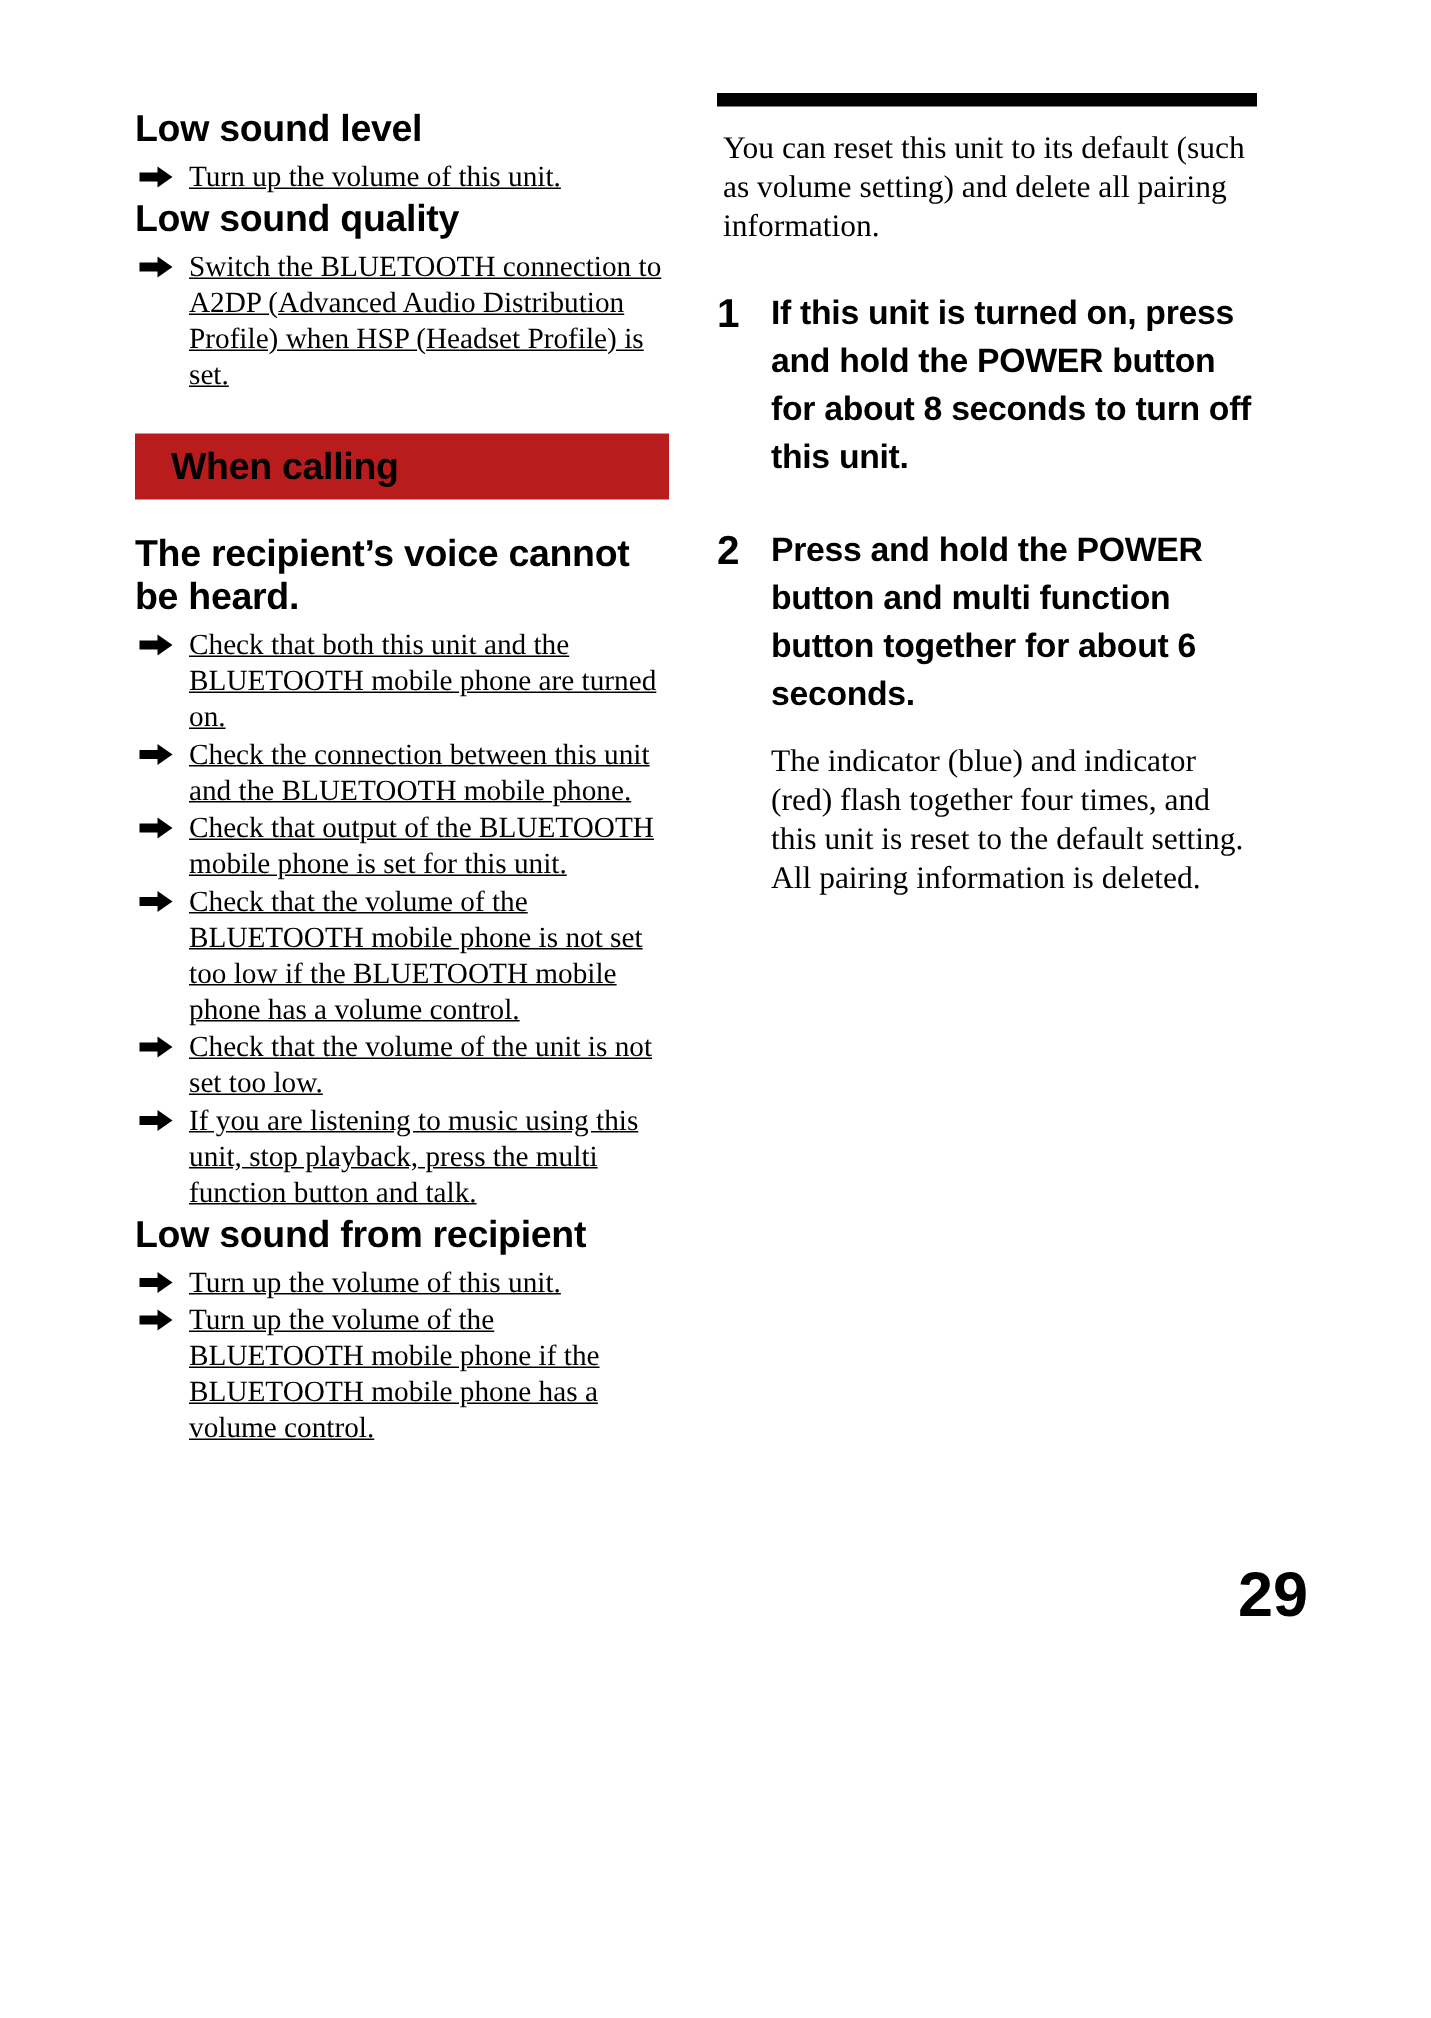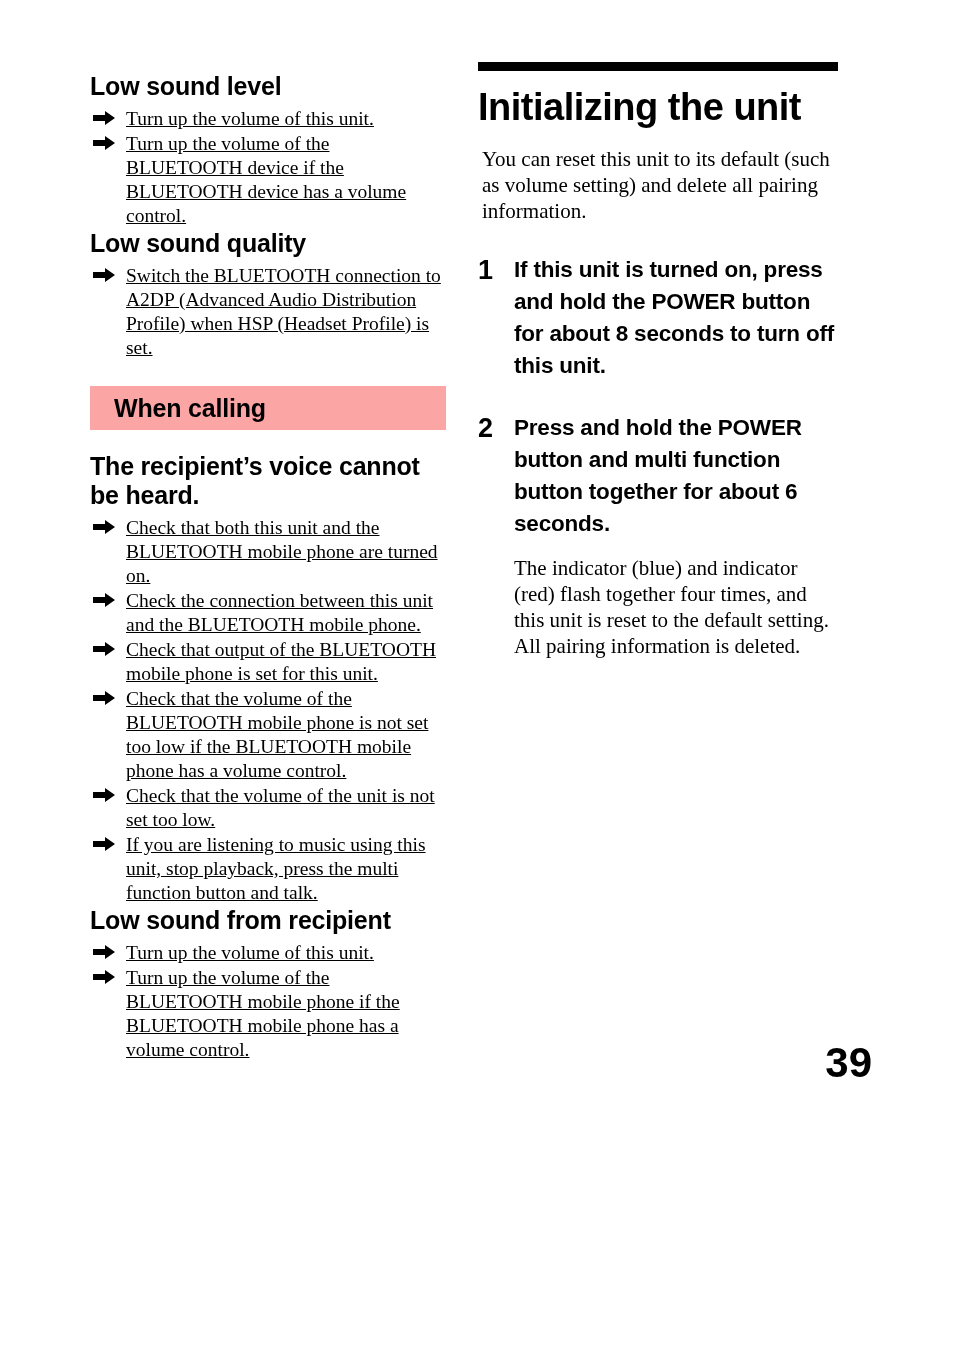--- a/index.html
+++ b/index.html
@@ -61,21 +61,21 @@
   }
   ul.arrows li .arrow {
     position: absolute;
     left: 2px;
     top: 1px;
     width: 26px;
     height: 20px;
     display: block;
   }
   .banner {
-    background: #fca5a5;
+    background: #b91c1c;
     height: 44px;
     display: flex;
     align-items: center;
     padding-left: 24px;
     margin-top: 26px;
     margin-bottom: 22px;
     box-sizing: border-box;
   }
   .banner span {
     font-family: "Liberation Sans", sans-serif;
@@ -149,28 +149,20 @@
     <h2 class="sect tight">Low sound level</h2>
     <ul class="arrows">
       <li>
         <span class="arrow">
           <svg width="26" height="20" viewBox="0 0 26 20">
               <path d="M1 7 L13 7 L13 3 L23 10 L13 17 L13 13 L1 13 Z" fill="#000"></path>
             </svg>
         </span>
         <span>Turn up the volume of this unit.</span>
       </li>
-      <li>
-        <span class="arrow">
-          <svg width="26" height="20" viewBox="0 0 26 20">
-              <path d="M1 7 L13 7 L13 3 L23 10 L13 17 L13 13 L1 13 Z" fill="#000"></path>
-            </svg>
-        </span>
-        <span>Turn up the volume of the BLUETOOTH device if the BLUETOOTH device has a volume control.</span>
-      </li>
     </ul>
 
     <h2 class="sect gap-top-2">Low sound quality</h2>
     <ul class="arrows">
       <li>
         <span class="arrow">
           <svg width="26" height="20" viewBox="0 0 26 20">
               <path d="M1 7 L13 7 L13 3 L23 10 L13 17 L13 13 L1 13 Z" fill="#000"></path>
             </svg>
         </span>
@@ -251,34 +243,33 @@
             </svg>
         </span>
         <span>Turn up the volume of the BLUETOOTH mobile phone if the BLUETOOTH mobile phone has a volume control.</span>
       </li>
     </ul>
 
   </div>
 
   <div class="col-right">
     <div class="rule"></div>
-    <h1 class="chapter">Initializing the unit</h1>
     <p class="intro">You can reset this unit to its default (such as volume setting) and delete all pairing information.</p>
 
     <div class="step">
       <div class="num">1</div>
       <div class="body">
         <div class="head">If this unit is turned on, press and hold the POWER button for about 8 seconds to turn off this unit.</div>
       </div>
     </div>
 
     <div class="step">
       <div class="num">2</div>
       <div class="body">
         <div class="head">Press and hold the POWER button and multi function button together for about 6 seconds.</div>
         <div class="sub">The indicator (blue) and indicator (red) flash together four times, and this unit is reset to the default setting. All pairing information is deleted.</div>
       </div>
     </div>
   </div>
 
-  <div class="pageno">39</div>
+  <div class="pageno">29</div>
 
 </div>
 
 </body></html>

